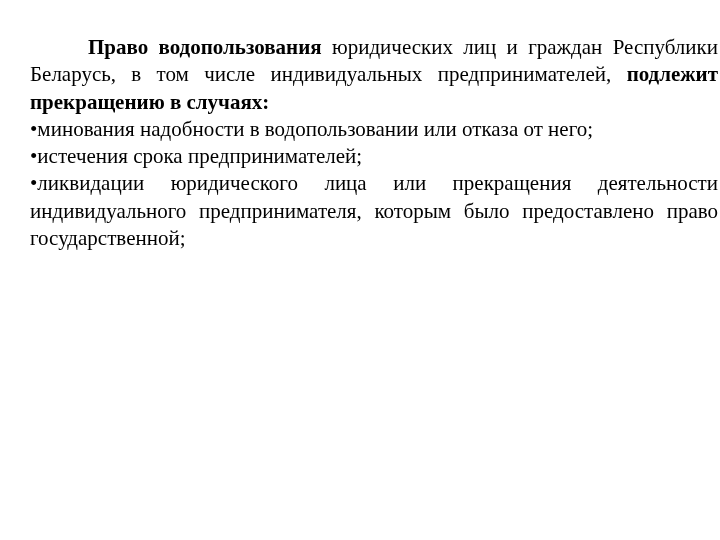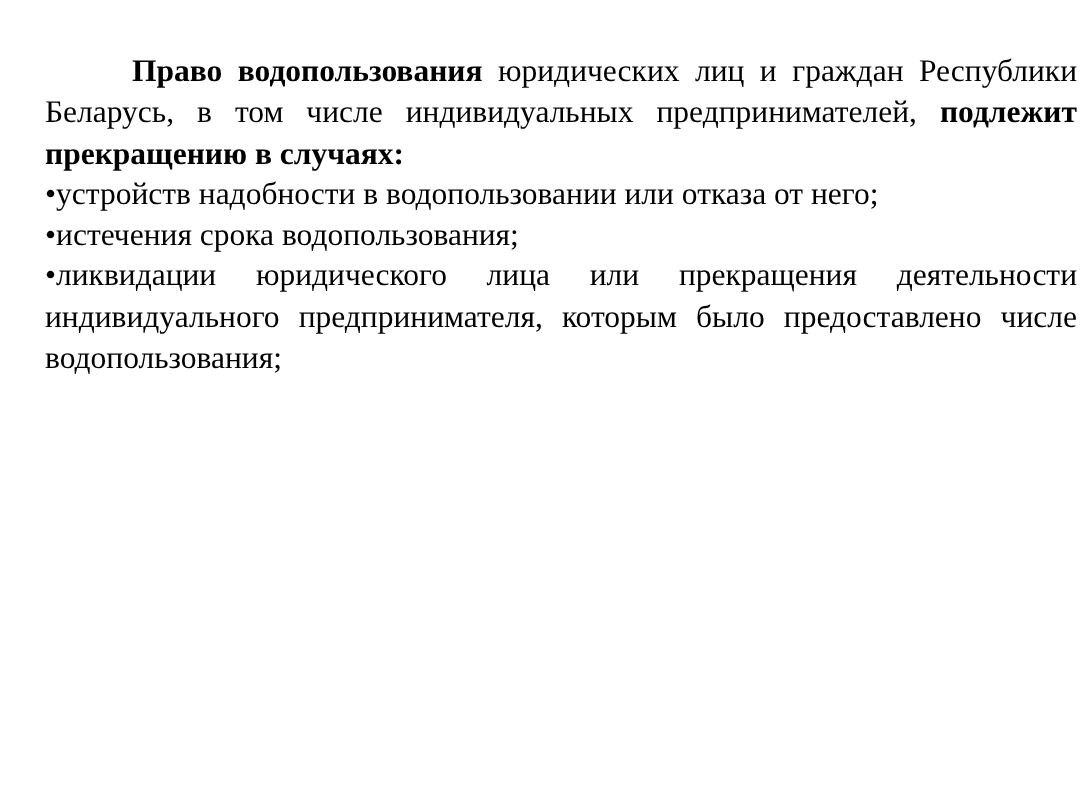--- a/index.html
+++ b/index.html
@@ -51,22 +51,22 @@
   }
 </style>
 </head>
 <body>
 
 <div class="slide">
   <div class="body-text">
 
     <p class="para first"><span class="b">Право водопользования</span><span> юридических лиц и граждан Республики Беларусь, в том числе индивидуальных предпринимателей, </span><span class="b">подлежит прекращению в случаях:</span></p>
 
-    <p class="bullet-line"><span class="bullet-dot">•</span><span>устройств надобности в водопользовании или отказа от него;</span></p>
+    <p class="bullet-line"><span class="bullet-dot">•</span><span>минования надобности в водопользовании или отказа от него;</span></p>
 
-    <p class="bullet-line"><span class="bullet-dot">•</span><span>истечения срока водопользования;</span></p>
+    <p class="bullet-line"><span class="bullet-dot">•</span><span>истечения срока предпринимателей;</span></p>
 
-    <p class="bullet-line"><span class="bullet-dot">•</span><span>ликвидации юридического лица или прекращения деятельности индивидуального предпринимателя, которым было предоставлено числе водопользования;</span></p>
+    <p class="bullet-line"><span class="bullet-dot">•</span><span>ликвидации юридического лица или прекращения деятельности индивидуального предпринимателя, которым было предоставлено право государственной;</span></p>
 
 
 
   </div>
 </div>
 
 </body></html>

